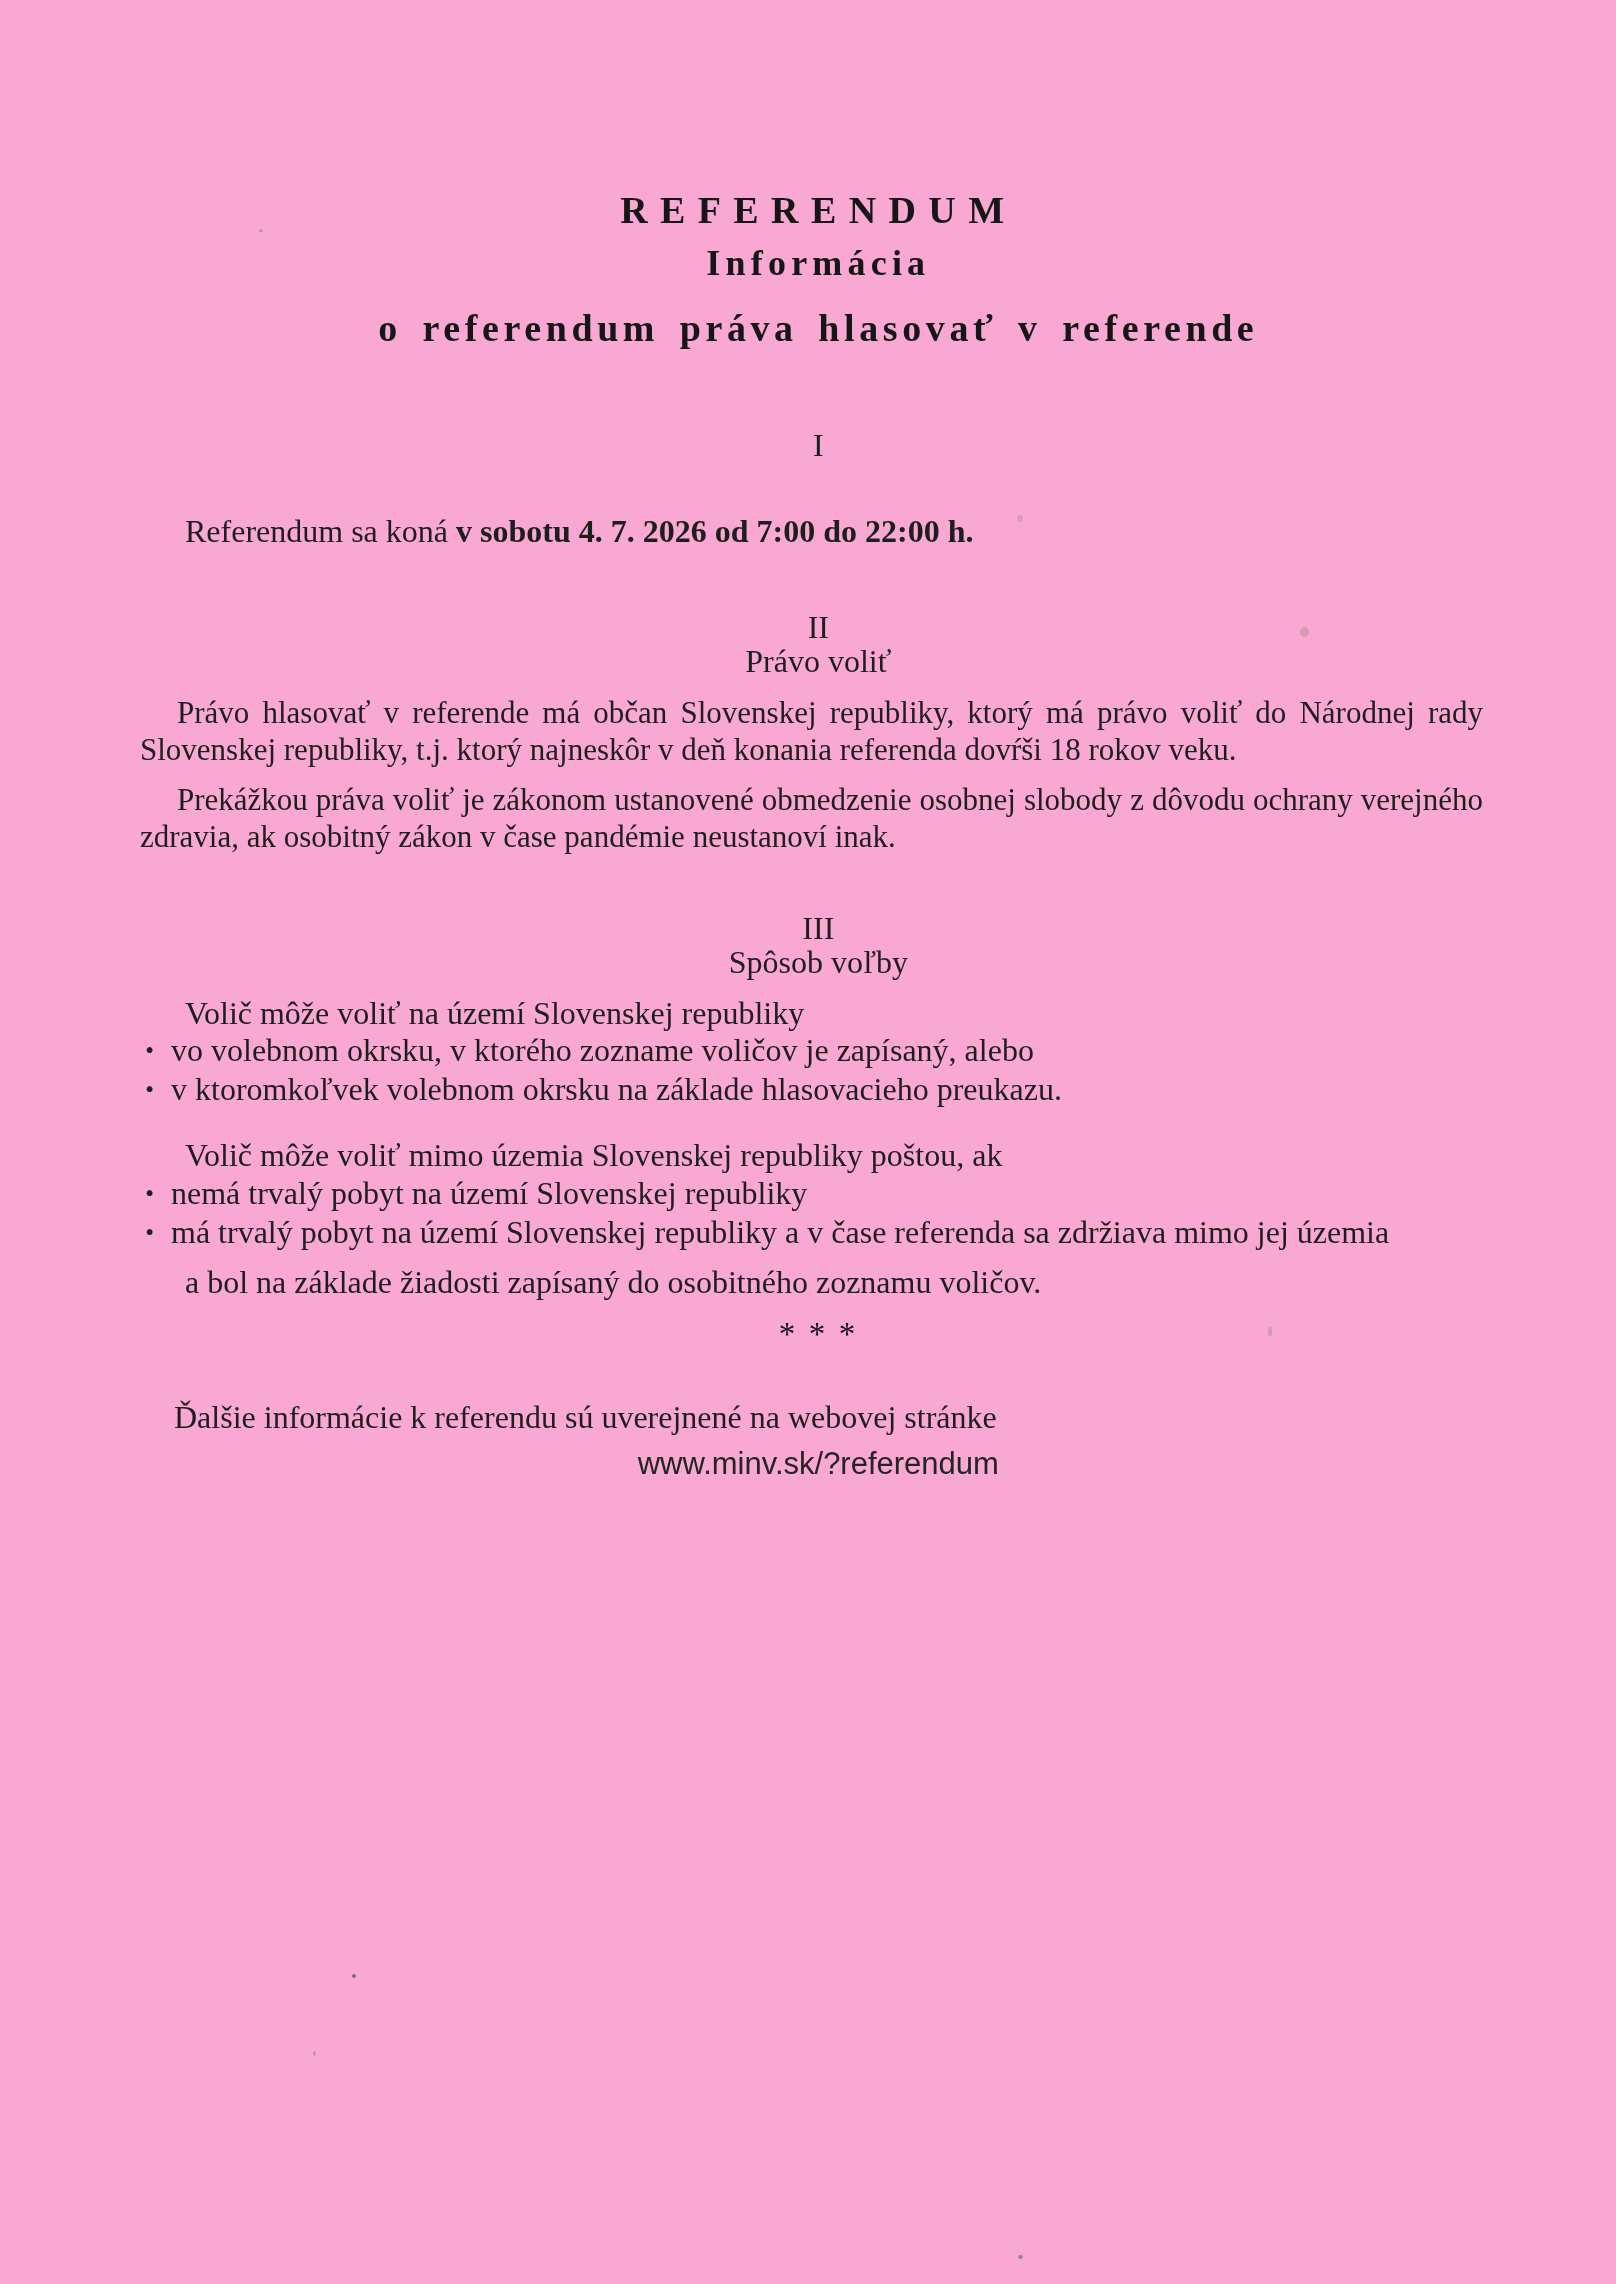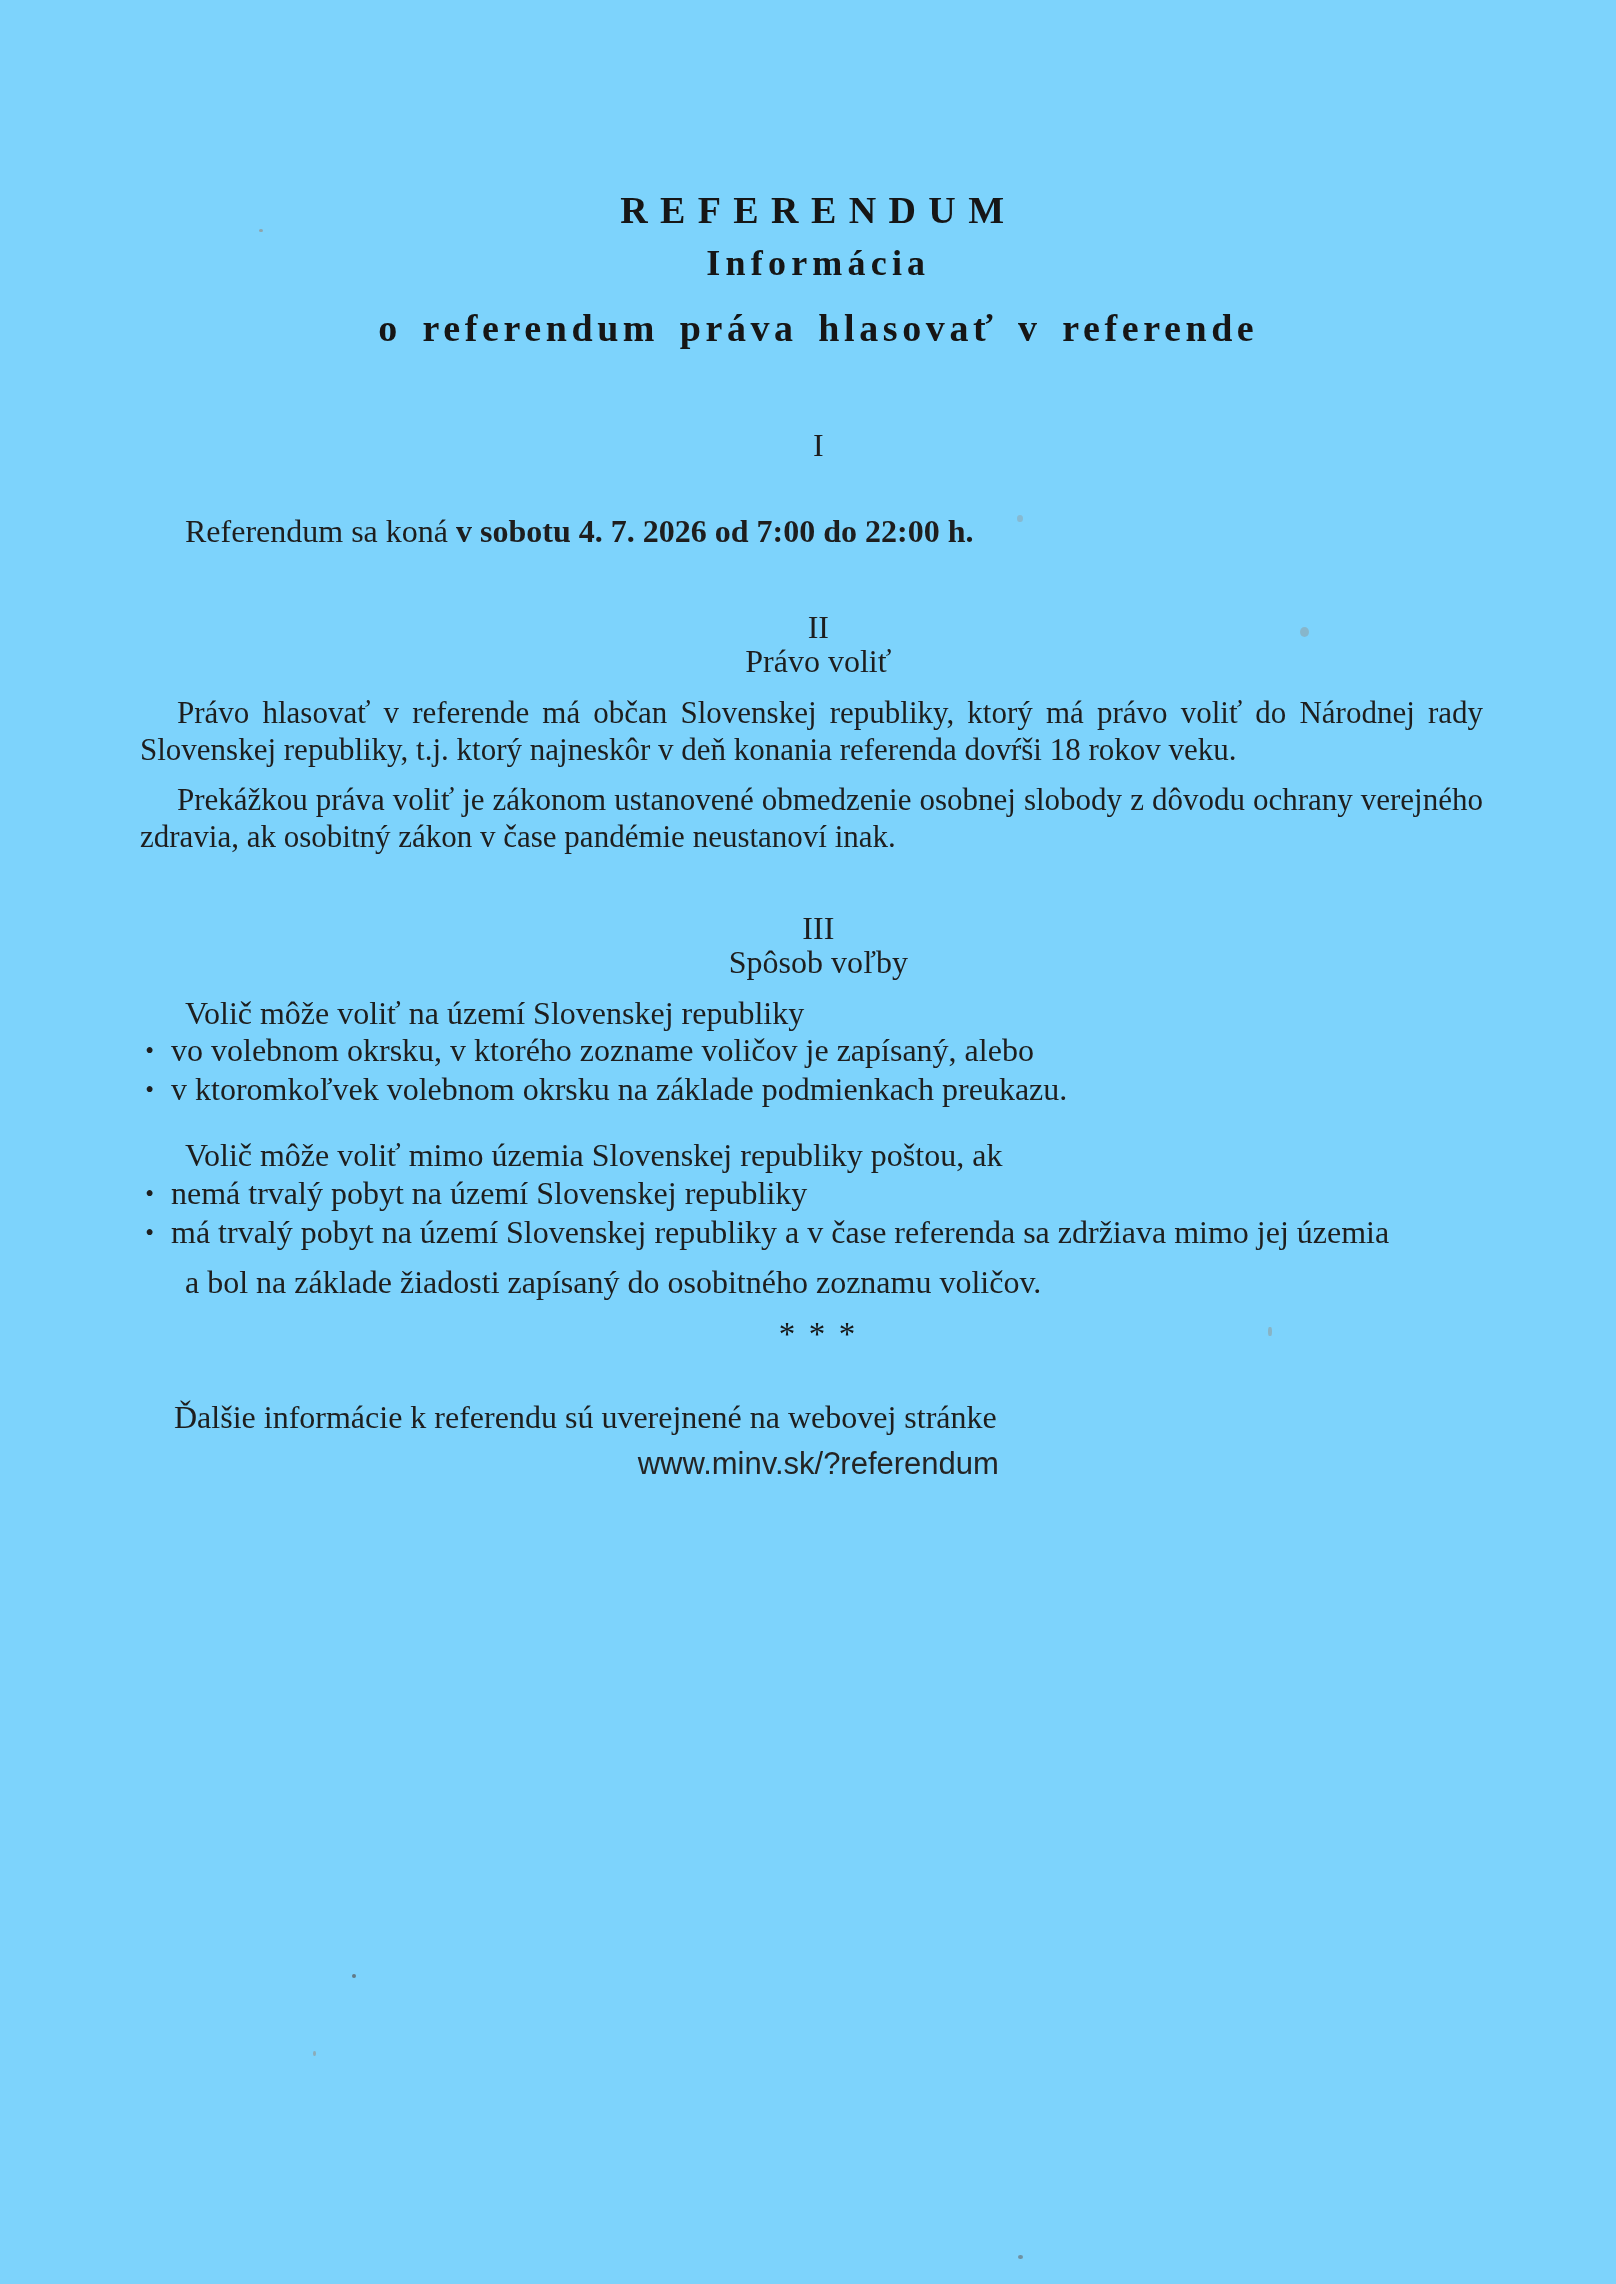--- a/index.html
+++ b/index.html
@@ -1,20 +1,20 @@
 <!DOCTYPE html>
 <html style="font-size:10.4px"><head>
 <meta charset="utf-8">
 <style>
   html, body { margin: 0; padding: 0; background: #ffffff; }
   .page {
     position: relative;
     width: 1617px;
     height: 2284px;
-    background: #7dd3fc;
+    background: #f9a8d4;
     overflow: hidden;
     font-family: "Liberation Serif", serif;
     color: #1e1e1e;
   }
   .abs { position: absolute; }
   
   .center {
     left: 19.6px; right: 0;
     text-align: center;
   }
@@ -107,21 +107,21 @@
   <div class="abs center sec-head" style="top:944px">Spôsob voľby</div>
   <div class="abs line indent" style="top:995px">Volič môže voliť na území Slovenskej republiky</div>
 
   <div class="abs bullets" style="top:1032px">
     <div class="bullet-row">
       <span class="bullet-dot">•</span>
       <span>vo volebnom okrsku, v ktorého zozname voličov je zapísaný, alebo</span>
     </div>
     <div class="bullet-row">
       <span class="bullet-dot">•</span>
-      <span>v ktoromkoľvek volebnom okrsku na základe podmienkach preukazu.</span>
+      <span>v ktoromkoľvek volebnom okrsku na základe hlasovacieho preukazu.</span>
     </div>
   </div>
 
   <div class="abs line indent" style="top:1137px">Volič môže voliť mimo územia Slovenskej republiky poštou, ak</div>
 
   <div class="abs bullets" style="top:1175px">
     <div class="bullet-row">
       <span class="bullet-dot">•</span>
       <span>nemá trvalý pobyt na území Slovenskej republiky</span>
     </div>

